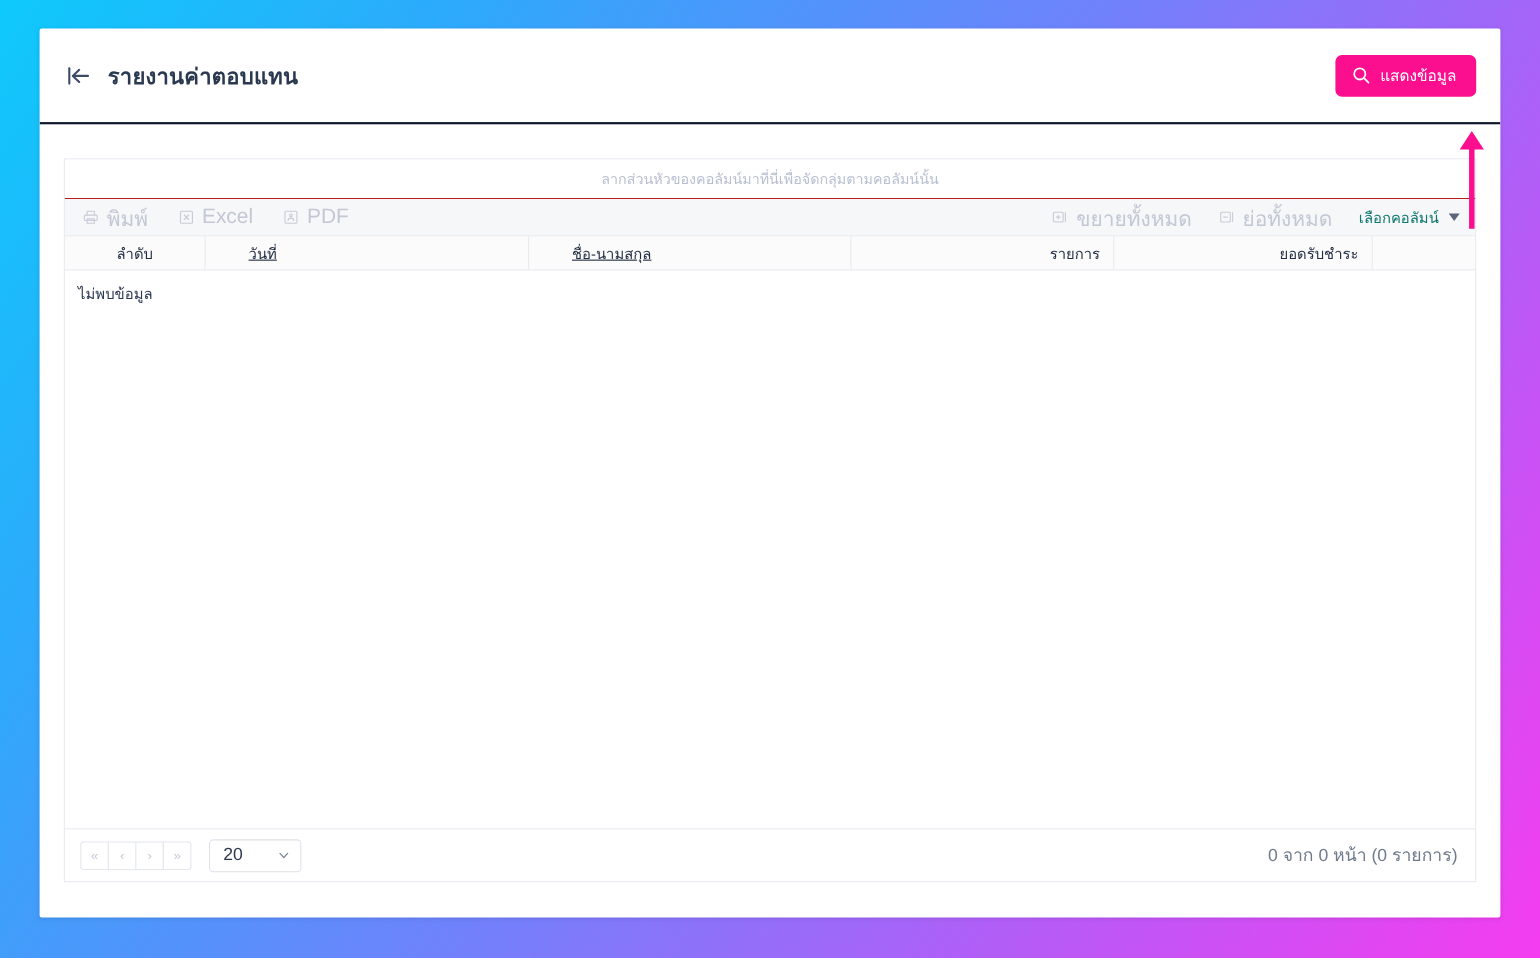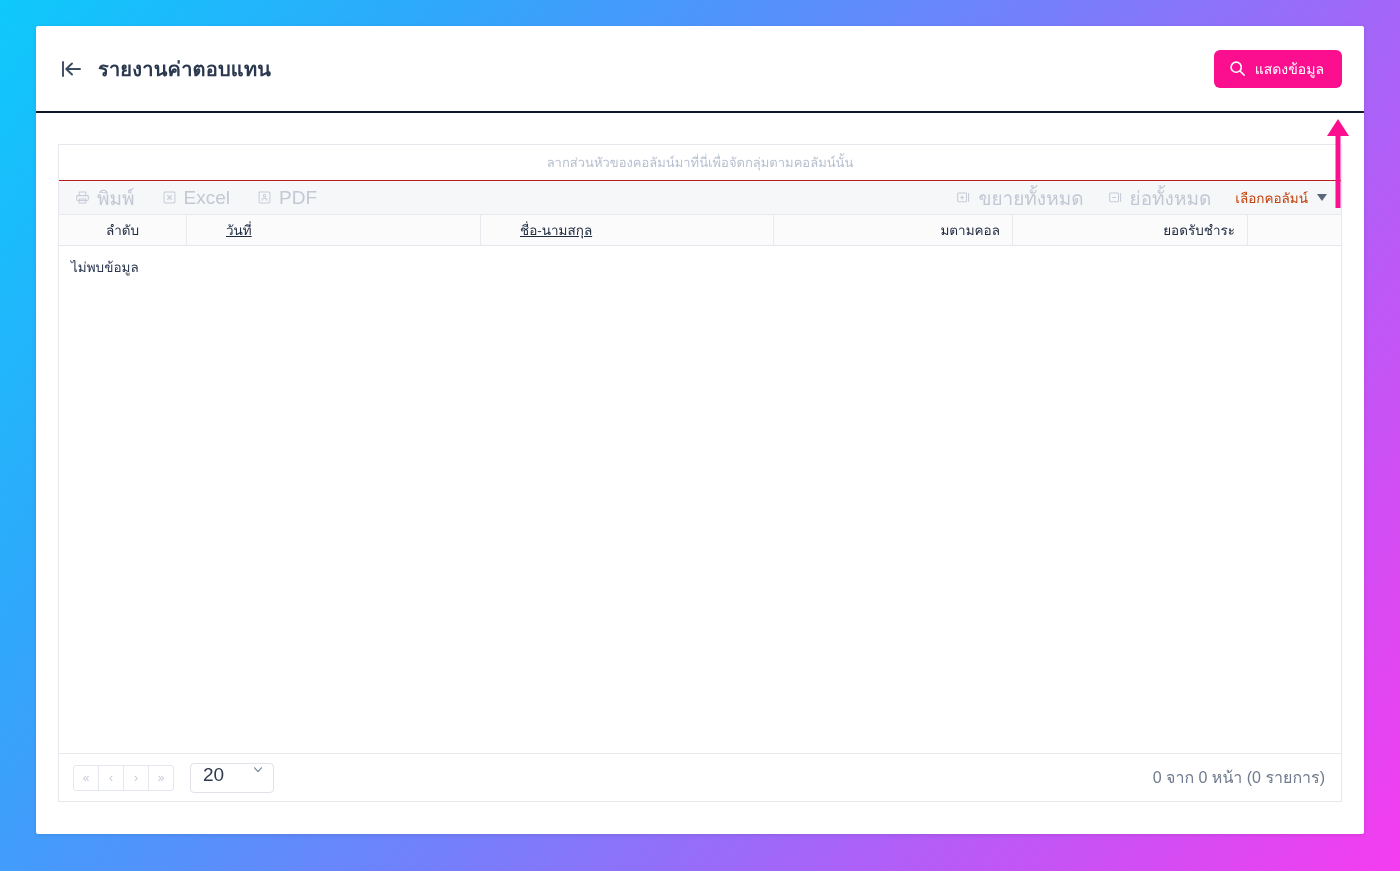--- a/index.html
+++ b/index.html
@@ -139,21 +139,21 @@
 
   .tb-spacer { flex: 1 1 auto; }
 
   .tb-item.right { margin-right: 24px; }
 
   .tb-columns {
     display: inline-flex;
     align-items: center;
     gap: 9px;
     font-size: 13.5px;
-    color: #c2410c;
+    color: #0f766e;
     cursor: pointer;
     white-space: nowrap;
     margin-right: 4px;
   }
   .caret {
     width: 0; height: 0;
     border-left: 5.5px solid transparent;
     border-right: 5.5px solid transparent;
     border-top: 7px solid #5a6679;
   }
@@ -226,23 +226,24 @@
   .pager-btn:first-child { margin-left: 0; border-radius: 3px 0 0 3px; }
   .pager-btn:last-child  { border-radius: 0 3px 3px 0; }
 
   .page-size {
     margin-left: 16px;
     width: 84px;
     height: 30px;
     border: 1px solid #dfe2e9;
     border-radius: 4px;
     display: flex;
+    align-items: center;
     justify-content: space-between;
     padding: 0 9px 0 12px;
-    font-size: 19px;
+    font-size: 16px;
     color: #2f3a4e;
     cursor: pointer;
     background: #fff;
   }
   .page-size .chev {
     width: 12px; height: 12px;
     display: inline-flex; align-items: center; justify-content: center;
     color: #7b8698;
   }
 
@@ -360,21 +361,21 @@
         <span class="tb-columns">
           <span>เลือกคอลัมน์</span>
           <span class="caret"></span>
         </span>
       </div>
 
       <div class="grid-head">
           <div class="gh-cell center" style="width: 128px; flex: 0 0 128px;">ลำดับ</div>
           <div class="gh-cell left" style="width: 267px; flex: 0 0 267px;">วันที่</div>
           <div class="gh-cell left" style="width: 266px; flex: 0 0 266px;">ชื่อ-นามสกุล</div>
-          <div class="gh-cell right" style="width: 212px; flex: 0 0 212px;">มตามคอล</div>
+          <div class="gh-cell right" style="width: 212px; flex: 0 0 212px;">รายการ</div>
           <div class="gh-cell right" style="width: 208px; flex: 0 0 208px;">ยอดรับชำระ</div>
           <div class="gh-cell left last" style="width: 213px; flex: 0 0 213px;"></div>
         </div>
 
       <div class="grid-body">
         <div class="no-data">ไม่พบข้อมูล</div>
       </div>
 
       <div class="grid-footer">
         <div class="pager">

